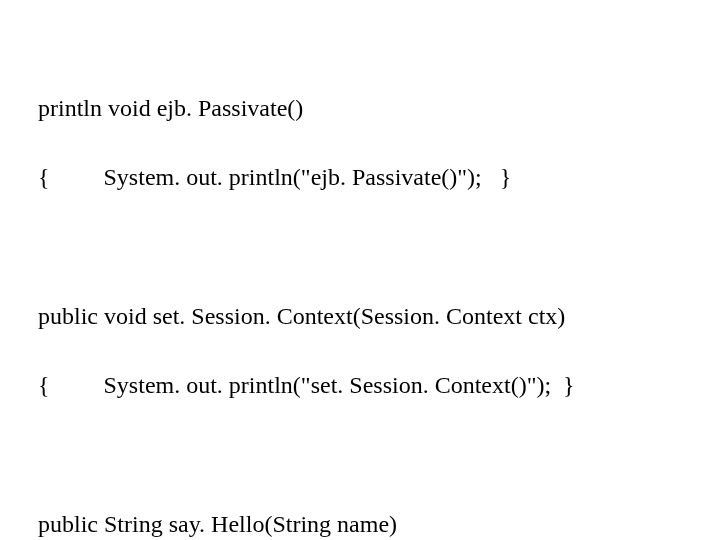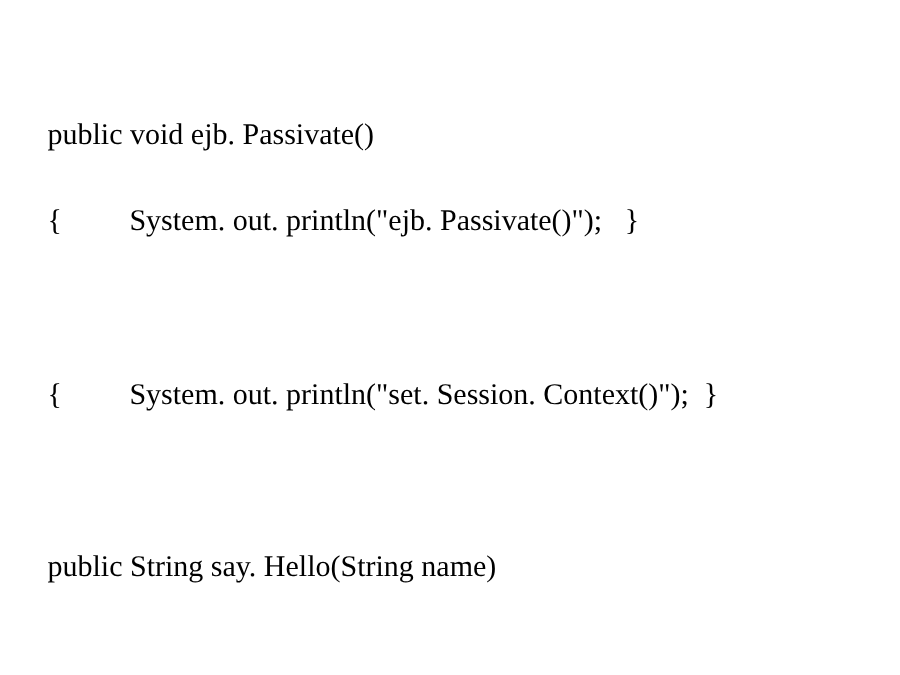--- a/index.html
+++ b/index.html
@@ -21,23 +21,24 @@
     display: block;
   }
   .blank {
     height: 34px;
   }
 </style>
 </head>
 <body>
 
 <div class="page">
-<span class="line">public void ejb. Passivate()</span>
+<span class="line">println void ejb. Passivate()</span>
 <span class="line">{         System. out. println("ejb. Passivate()");   }</span>
 <div class="blank"></div>
+<span class="line">public void set. Session. Context(Session. Context ctx)</span>
 <span class="line">{         System. out. println("set. Session. Context()");  }</span>
 <div class="blank"></div>
 <span class="line">public String say. Hello(String name)</span>
 
 
 
 
 </div>
 
 </body></html>

